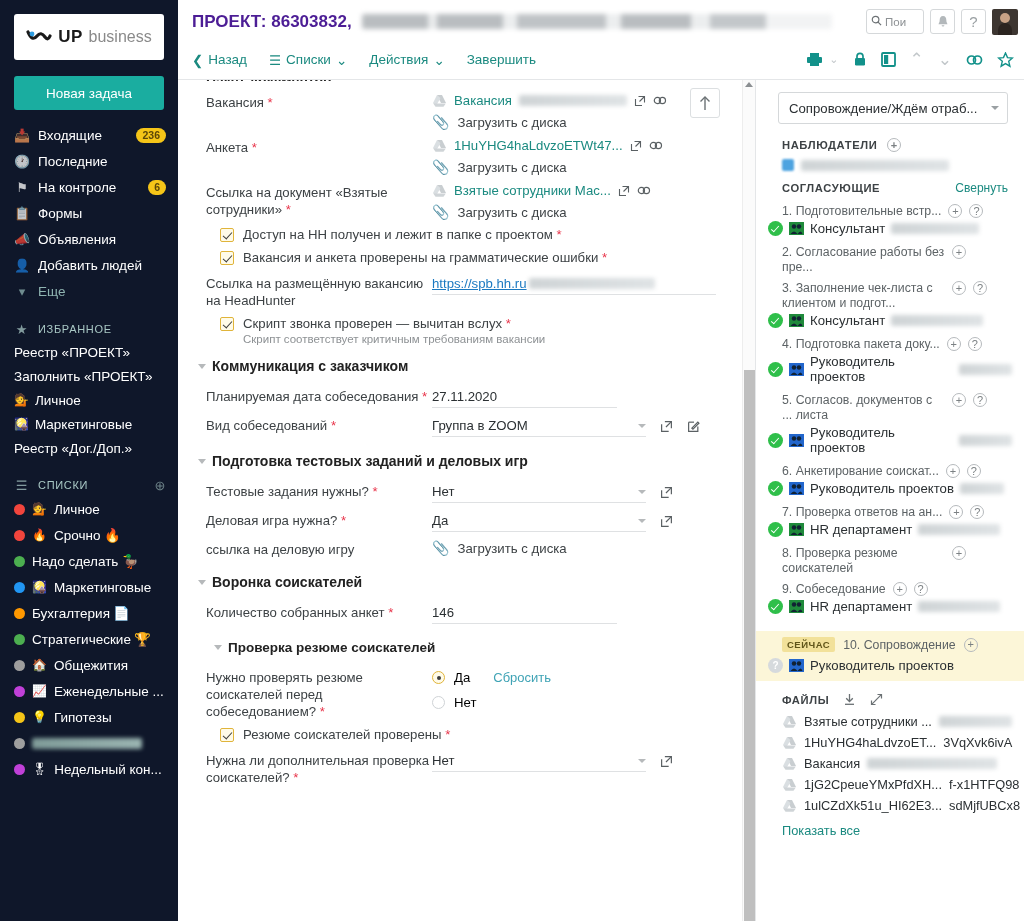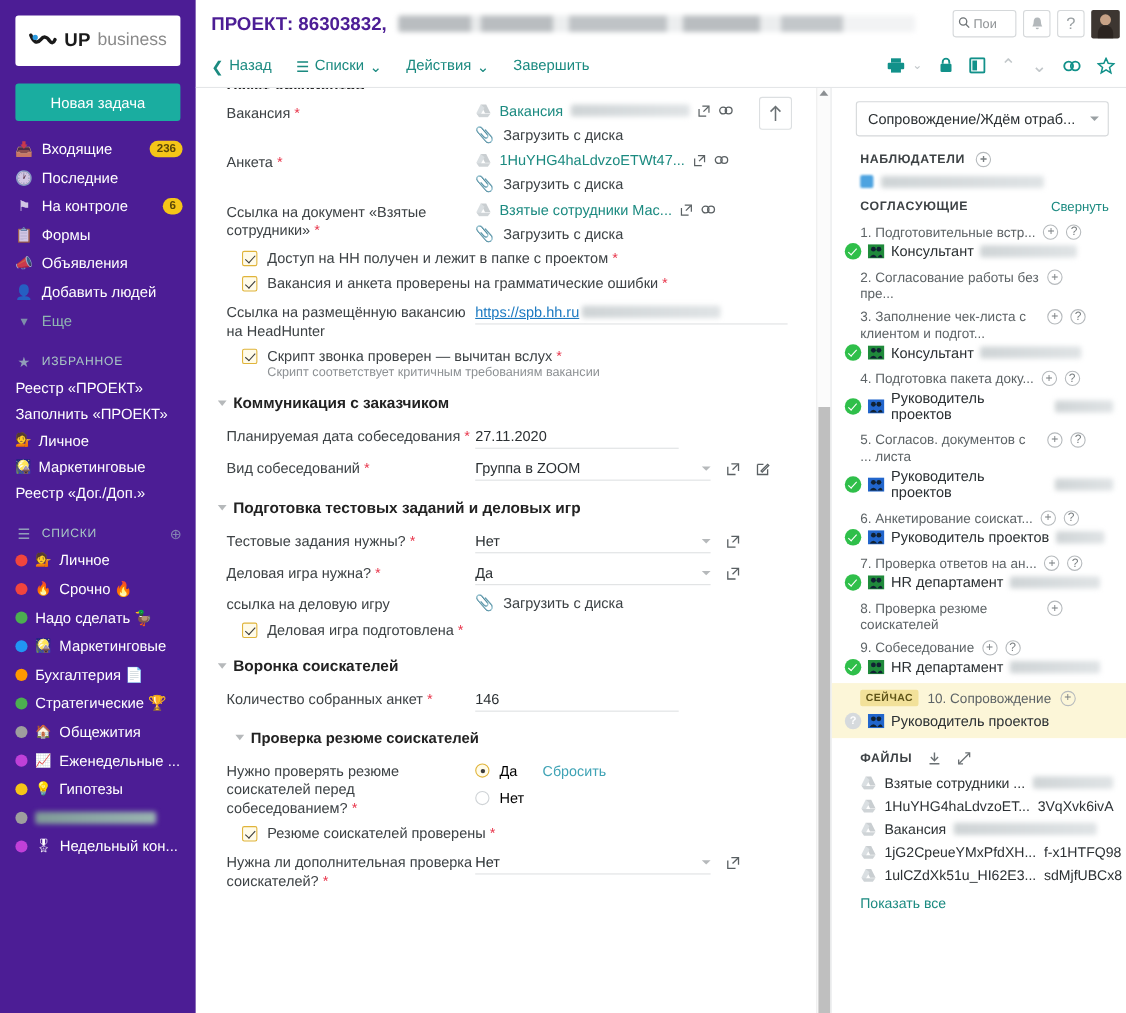--- a/index.html
+++ b/index.html
@@ -14,21 +14,21 @@
     position: relative;
     width: 1024px; height: 921px;
     display: flex;
     background: #fff;
   }
 
   
   .sidebar {
     width: 178px;
     min-width: 178px;
-    background: #4c1d95;
+    background: #0f172a;
     color: #fff;
     padding: 0;
     position: relative;
     overflow: hidden;
   }
   .logo-box {
     margin: 14px 14px 0 14px;
     background: #fff;
     border-radius: 3px;
     height: 46px;
@@ -501,21 +501,21 @@
     color:#fff;font-size:10px;font-weight:bold;
   }
   .grp-ico {
     width: 15px; height: 13px; flex: 0 0 15px;
     border-radius: 1px;
     display:block;
   }
   .now-row {
     background: #fcf6d8;
     padding: 6px 12px 8px 12px;
-    margin-top: 3px;
+    margin-top: 13px;
   }
   .now-line1 { display:flex; align-items:center; gap:8px; padding-left:14px; font-size:12.3px; color:#5d6366;}
   .now-tag {
     background: #f2e19a;
     color: #5f5418;
     font-size: 9.5px;
     letter-spacing: .5px;
     padding: 2px 5px;
     border-radius: 2px;
     font-weight: bold;
@@ -1000,24 +1000,20 @@
             <div class="flabel">
               <span>ссылка на деловую игру</span>
             </div>
             <div class="fval">
               <div class="upload-line">
                 <span class="clip">📎</span>
                 <span>Загрузить с диска</span>
               </div>
             </div>
           </div>
-          <div class="chk-row">
-            <span class="chkbox"></span>
-            <span><span>Деловая игра подготовлена</span><span class="req"> *</span></span>
-          </div>
 
           <div class="sec-title">
             <span class="caret"></span>
             <span>Воронка соискателей</span>
           </div>
           <div class="frow">
             <div class="flabel">
               <span>Количество собранных анкет</span><span class="req"> *</span>
             </div>
             <div class="fval">

